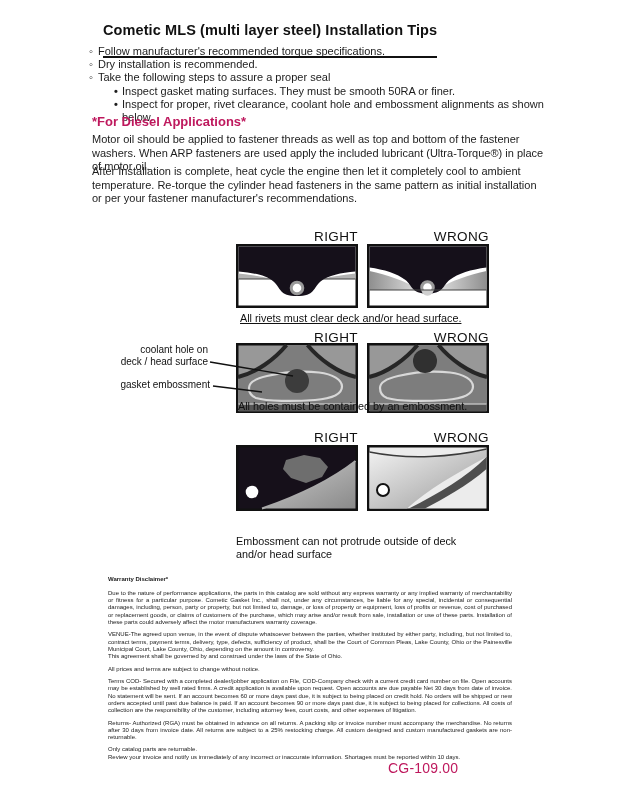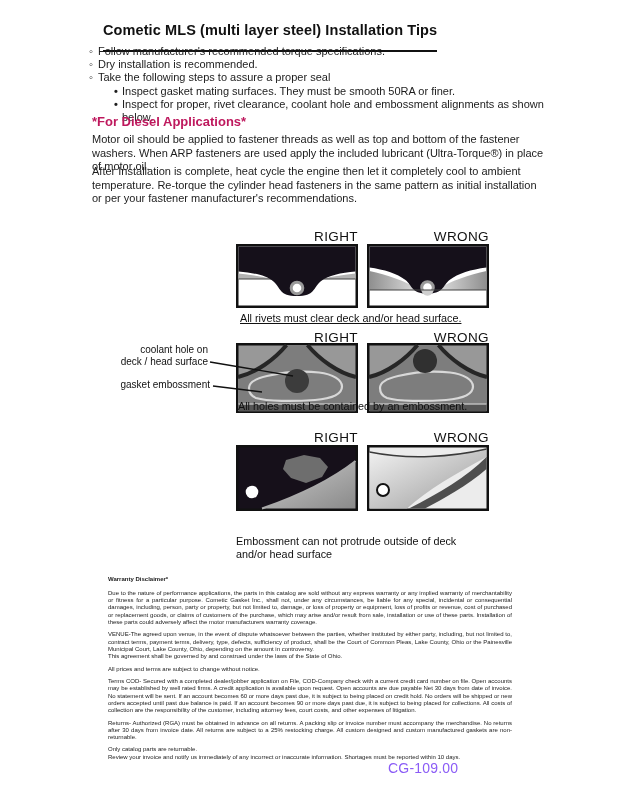--- a/index.html
+++ b/index.html
@@ -1,37 +1,37 @@
 <!DOCTYPE html>
 <html><head>
 <meta charset="utf-8">
 <style>
   html,body{margin:0;padding:0;background:#fff;}
   .page{position:relative;width:618px;height:800px;background:#fff;overflow:hidden;
         font-family:"Liberation Sans",sans-serif;color:#1c1c1c;}
   .abs{position:absolute;}
   .title{left:103px;top:22px;font-size:14.5px;font-weight:bold;color:#111;
-         border-bottom:2px solid #111;padding-bottom:12px;letter-spacing:.1px;}
+         border-bottom:2px solid #111;padding-bottom:18px;letter-spacing:.1px;}
   .bullets{left:89px;top:45px;font-size:11px;line-height:13.2px;width:470px;}
   .brow{display:flex;}
   .bchar{width:9px;flex:0 0 9px;}
   .srow{display:flex;margin-left:25px;}
   .schar{width:8px;flex:0 0 8px;font-weight:bold;}
   .diesel-h{left:92px;top:114px;font-size:13px;font-weight:bold;color:#be185d;text-align:center;}
   .para{font-size:11px;line-height:13.6px;width:452px;left:92px;}
   .rw-label{font-size:13.5px;letter-spacing:.4px;width:122px;text-align:right;color:#111;}
   .dbox{width:122px;}
   .dbox svg{display:block;}
   .caption{font-size:10.8px;color:#111;}
   .pre{white-space:pre-line;}
   .ann{font-size:10px;line-height:11.5px;text-align:right;color:#111;}
   .disc{left:108px;top:576px;width:404px;font-size:6px;line-height:7.15px;color:#222;}
   .disc .dh{font-weight:bold;margin:0 0 7px 0;}
   .disc p{margin:0 0 5.5px 0;text-align:justify;}
-  .footer{left:388px;top:760px;font-size:14px;color:#8b5cf6;letter-spacing:.2px;}
+  .footer{left:388px;top:760px;font-size:14px;color:#be185d;letter-spacing:.2px;}
 </style>
 </head>
 <body>
 
 <div class="page">
 
   <div class="abs title">Cometic MLS (multi layer steel) Installation Tips</div>
 
   <div class="abs bullets">
     <div class="brow">

